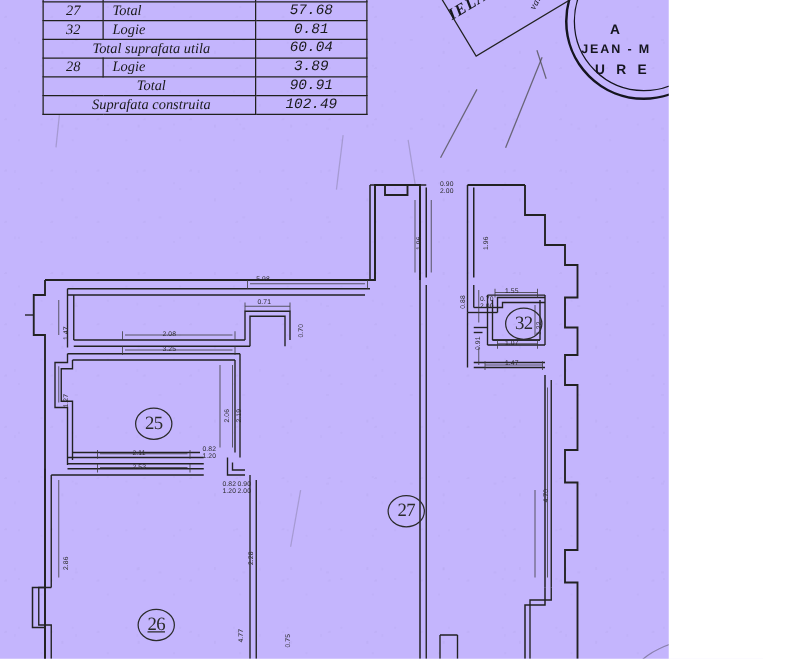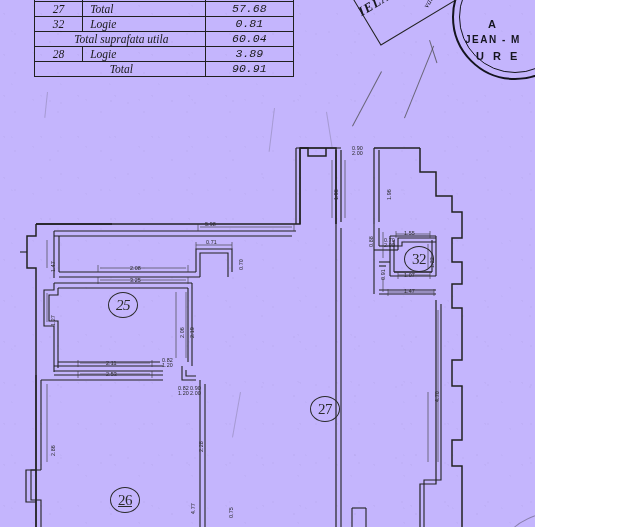--- a/index.html
+++ b/index.html
@@ -264,24 +264,28 @@
       </tr>
       <tr>
         <td class="c-num">28</td>
         <td class="c-name">Logie</td>
         <td class="c-val">3.89</td>
       </tr>
       <tr>
         <td class="c-span" colspan="2">Total</td>
         <td class="c-val">90.91</td>
       </tr>
+      <tr>
+        <td class="c-span" colspan="2">Suprafata construita</td>
+        <td class="c-val">102.49</td>
+      </tr>
     </tbody>
   </table>
 
-  <div class="room-tag" style="left:108px;top:292px;font-style:italic;">25</div>
+  <div class="room-tag" style="left:108px;top:326px;">25</div>
   <div class="room-tag" style="left:110px;top:487px;text-decoration:underline;">26</div>
   <div class="room-tag" style="left:310px;top:396px;">27</div>
   <div class="room-tag" style="left:404px;top:246px;">32</div>
 
   <div class="dim" style="left:205px;top:221px;">5.98</div>
   <div class="dim" style="left:206px;top:239px;">0.71</div>
   <div class="dim v" style="left:238px;top:270px;">0.70</div>
 
   <div class="dim v" style="left:50px;top:272px;">1.47</div>
   <div class="dim v" style="left:50px;top:326px;">1.27</div>

